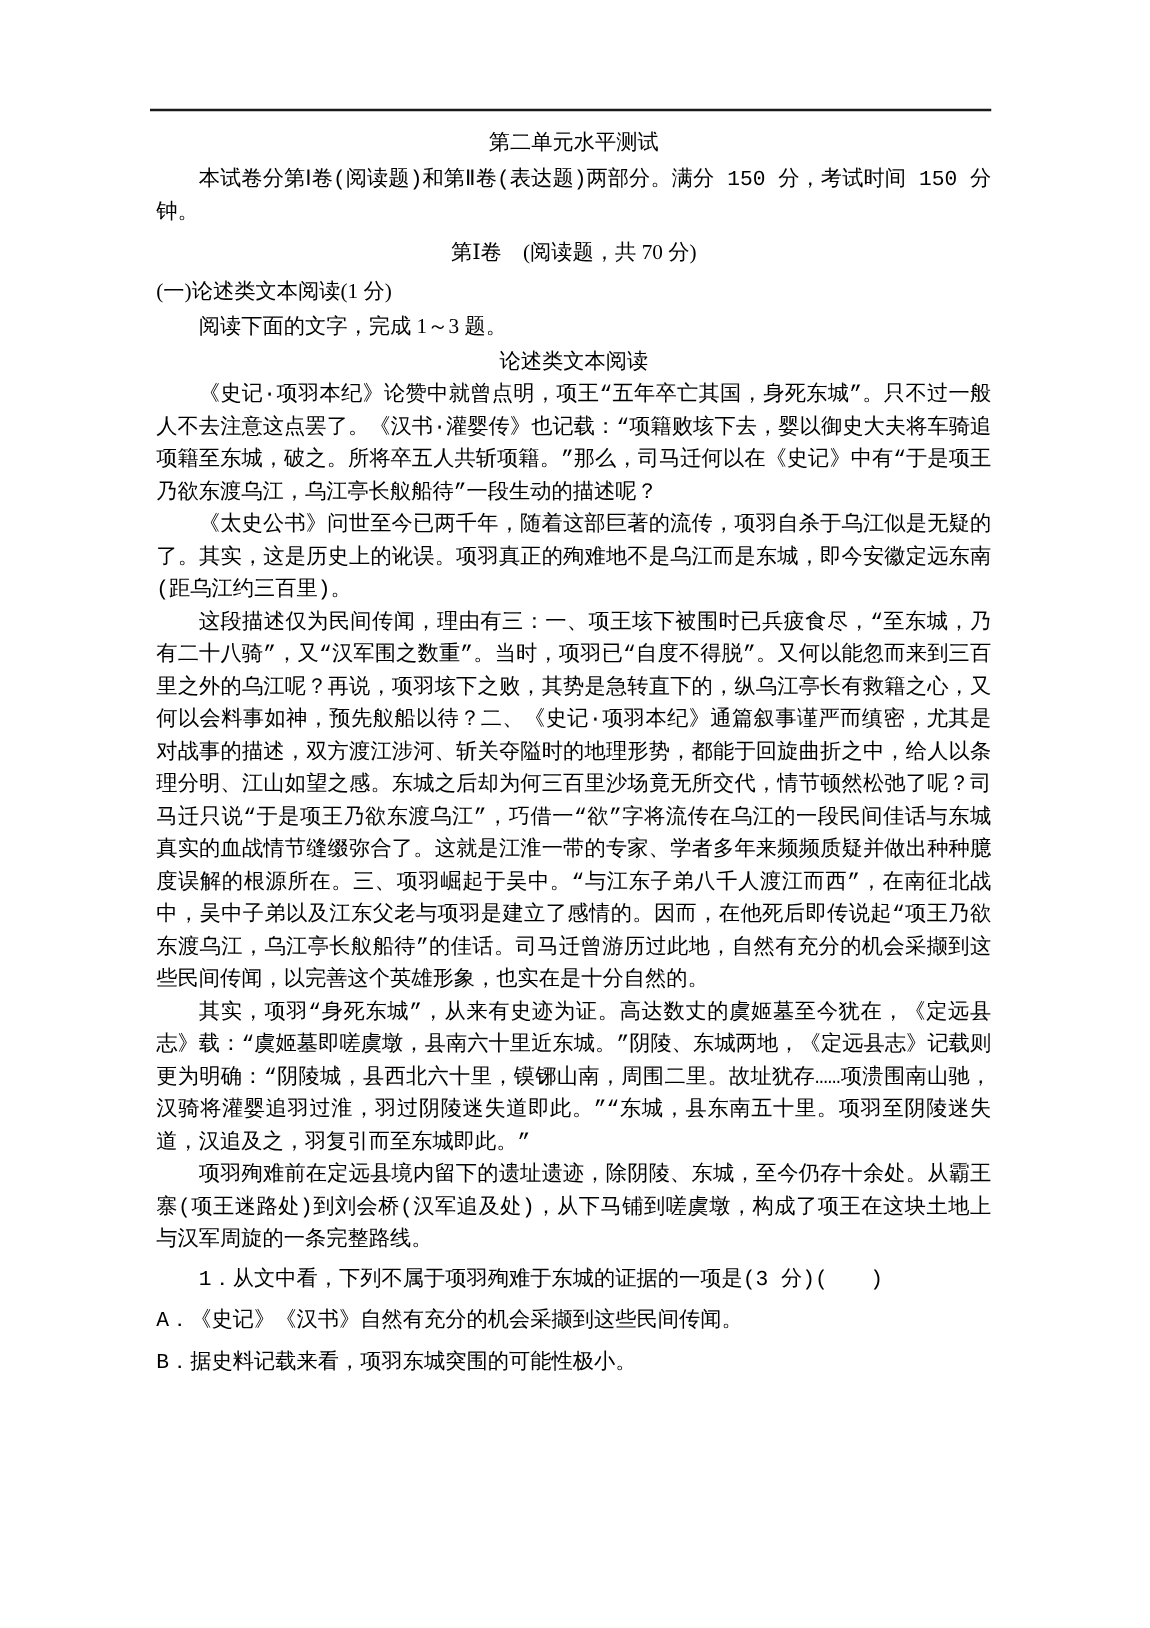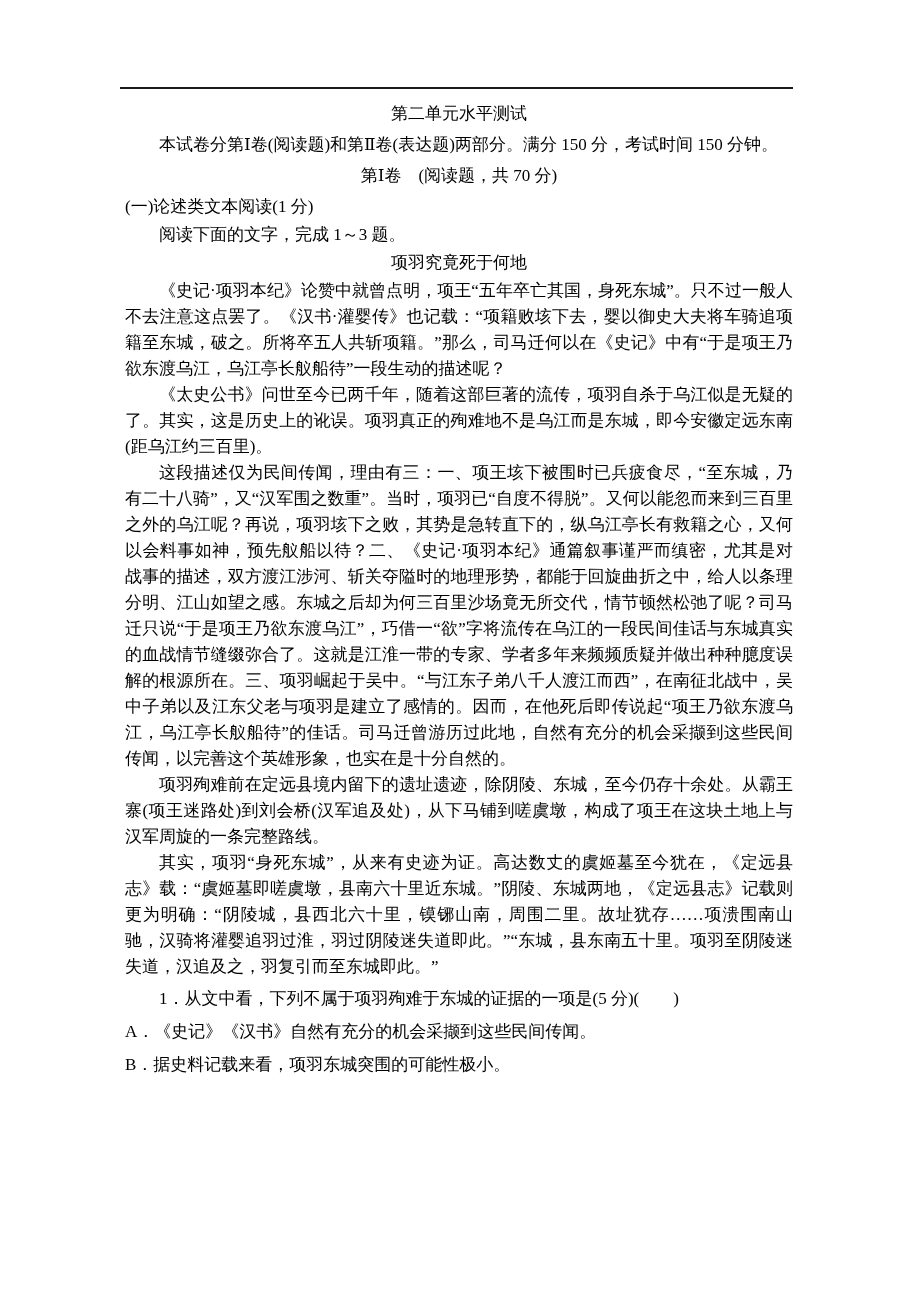--- a/index.html
+++ b/index.html
@@ -34,20 +34,21 @@
     font-size: 17px;
     line-height: 26px;
     font-weight: normal;
   }
   .center { text-align: center; }
   .bold { font-weight: bold; }
   .indent { text-indent: 2em; }
   .just {
     text-align: justify;
     text-justify: inter-ideograph;
+    font-family: Liberation Mono, monospace;
   }
   .hgap { margin-bottom: 5px; }
   .hgap-sm { margin-bottom: 2px; }
   .question { margin-top: 6px; }
   .option { margin-top: 7px; }
 </style>
 </head>
 <body>
 
 <div class="page">
@@ -58,33 +59,33 @@
 
     <p class="indent just hgap">本试卷分第Ⅰ卷(阅读题)和第Ⅱ卷(表达题)两部分。满分 150 分，考试时间 150 分钟。</p>
 
     <h2 class="center bold hgap">第Ⅰ卷　(阅读题，共 70 分)</h2>
 
 
     <p class="hgap-sm">(一)论述类文本阅读(1 分)</p>
 
     <p class="indent hgap-sm">阅读下面的文字，完成 1～3 题。</p>
 
-    <h4 class="center bold hgap-sm">项羽究竟死于何地</h4>
+    <h4 class="center bold hgap-sm">论述类文本阅读</h4>
 
     <p class="indent just">《史记·项羽本纪》论赞中就曾点明，项王“五年卒亡其国，身死东城”。只不过一般人不去注意这点罢了。《汉书·灌婴传》也记载：“项籍败垓下去，婴以御史大夫将车骑追项籍至东城，破之。所将卒五人共斩项籍。”那么，司马迁何以在《史记》中有“于是项王乃欲东渡乌江，乌江亭长舣船待”一段生动的描述呢？</p>
 
     <p class="indent just">《太史公书》问世至今已两千年，随着这部巨著的流传，项羽自杀于乌江似是无疑的了。其实，这是历史上的讹误。项羽真正的殉难地不是乌江而是东城，即今安徽定远东南(距乌江约三百里)。</p>
 
     <p class="indent just">这段描述仅为民间传闻，理由有三：一、项王垓下被围时已兵疲食尽，“至东城，乃有二十八骑”，又“汉军围之数重”。当时，项羽已“自度不得脱”。又何以能忽而来到三百里之外的乌江呢？再说，项羽垓下之败，其势是急转直下的，纵乌江亭长有救籍之心，又何以会料事如神，预先舣船以待？二、《史记·项羽本纪》通篇叙事谨严而缜密，尤其是对战事的描述，双方渡江涉河、斩关夺隘时的地理形势，都能于回旋曲折之中，给人以条理分明、江山如望之感。东城之后却为何三百里沙场竟无所交代，情节顿然松弛了呢？司马迁只说“于是项王乃欲东渡乌江”，巧借一“欲”字将流传在乌江的一段民间佳话与东城真实的血战情节缝缀弥合了。这就是江淮一带的专家、学者多年来频频质疑并做出种种臆度误解的根源所在。三、项羽崛起于吴中。“与江东子弟八千人渡江而西”，在南征北战中，吴中子弟以及江东父老与项羽是建立了感情的。因而，在他死后即传说起“项王乃欲东渡乌江，乌江亭长舣船待”的佳话。司马迁曾游历过此地，自然有充分的机会采撷到这些民间传闻，以完善这个英雄形象，也实在是十分自然的。</p>
 
+    <p class="indent just">其实，项羽“身死东城”，从来有史迹为证。高达数丈的虞姬墓至今犹在，《定远县志》载：“虞姬墓即嗟虞墩，县南六十里近东城。”阴陵、东城两地，《定远县志》记载则更为明确：“阴陵城，县西北六十里，镆铘山南，周围二里。故址犹存……项溃围南山驰，汉骑将灌婴追羽过淮，羽过阴陵迷失道即此。”“东城，县东南五十里。项羽至阴陵迷失道，汉追及之，羽复引而至东城即此。”</p>
+
     <p class="indent just">项羽殉难前在定远县境内留下的遗址遗迹，除阴陵、东城，至今仍存十余处。从霸王寨(项王迷路处)到刘会桥(汉军追及处)，从下马铺到嗟虞墩，构成了项王在这块土地上与汉军周旋的一条完整路线。</p>
 
-    <p class="indent just">其实，项羽“身死东城”，从来有史迹为证。高达数丈的虞姬墓至今犹在，《定远县志》载：“虞姬墓即嗟虞墩，县南六十里近东城。”阴陵、东城两地，《定远县志》记载则更为明确：“阴陵城，县西北六十里，镆铘山南，周围二里。故址犹存……项溃围南山驰，汉骑将灌婴追羽过淮，羽过阴陵迷失道即此。”“东城，县东南五十里。项羽至阴陵迷失道，汉追及之，羽复引而至东城即此。”</p>
-
-    <p class="indent just question">1．从文中看，下列不属于项羽殉难于东城的证据的一项是(5 分)(　　)</p>
+    <p class="indent just question">1．从文中看，下列不属于项羽殉难于东城的证据的一项是(3 分)(　　)</p>
 
     <p class="option just">A．《史记》《汉书》自然有充分的机会采撷到这些民间传闻。</p>
 
     <p class="option just">B．据史料记载来看，项羽东城突围的可能性极小。</p>
 
 
 
   </div>
 </div>
 

